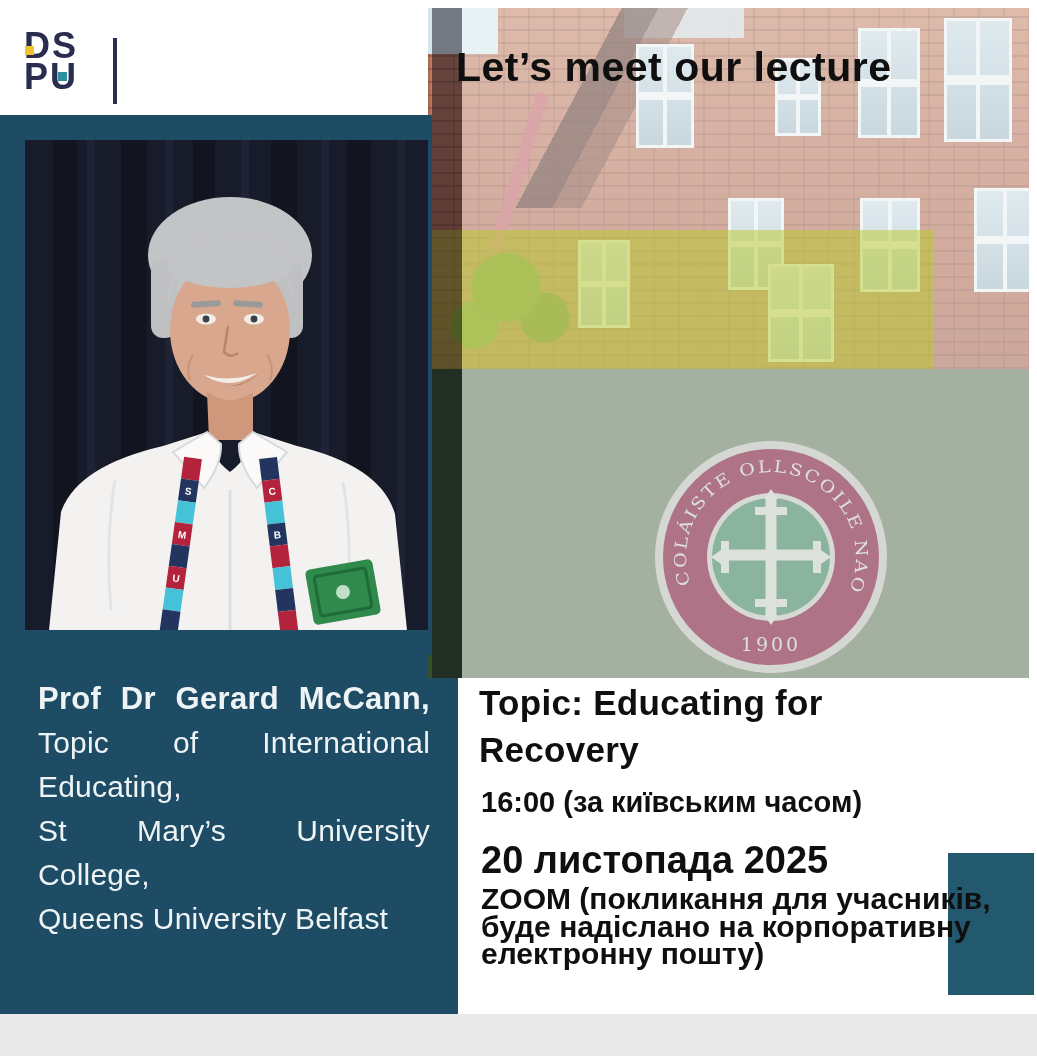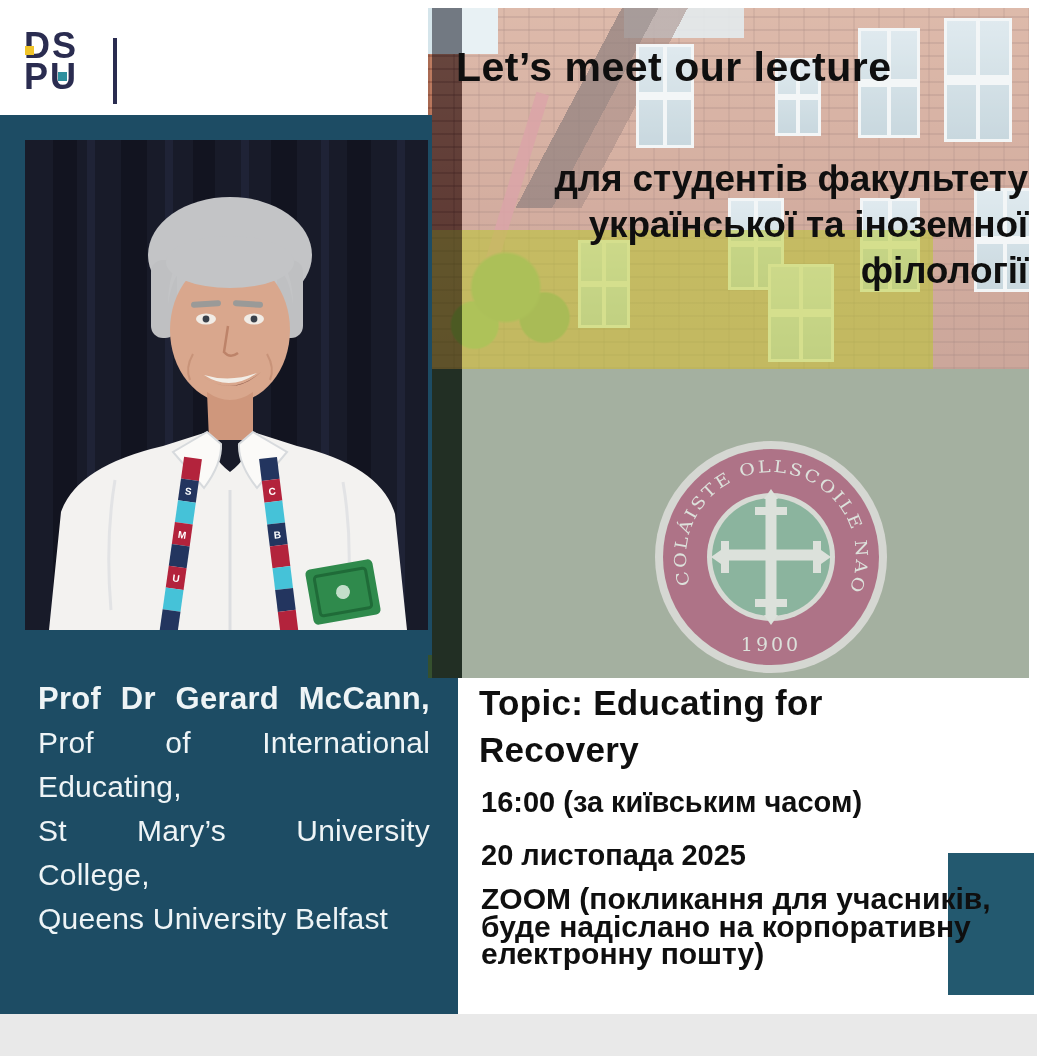--- a/index.html
+++ b/index.html
@@ -81,21 +81,21 @@
   .spk .j{white-space:normal;text-align:justify;text-align-last:justify;}
 
   
   .t{z-index:5;color:#0f0f0f;font-weight:700;}
   .title{left:456px;top:44px;font-size:41px;letter-spacing:.5px;}
   .aud{right:9px;top:156px;text-align:right;font-size:37px;line-height:46px;letter-spacing:-.2px;}
 
   
   .topic{left:479px;top:679px;font-size:35px;line-height:47px;letter-spacing:.3px;}
   .time{left:481px;top:786px;font-size:29px;}
-  .date{left:481px;top:839px;font-size:29px;}
+  .date{left:481px;top:839px;font-size:38px;}
   .zoomp{left:481px;top:885px;font-size:30px;line-height:27.5px;}
 
   .teal-rect{left:948px;top:853px;width:86px;height:142px;background:#23596f;z-index:2;}
 </style>
 </head>
 <body>
 
 <div class="page">
 
   <div class="abs logo">
@@ -230,33 +230,28 @@
         <rect x="-34" y="-28" width="68" height="56" rx="5" fill="#2f8a4c"></rect>
         <rect x="-26" y="-20" width="52" height="40" rx="3" fill="none" stroke="#1f6b38" stroke-width="3"></rect>
         <circle cx="0" cy="0" r="7" fill="#e8f2ea" opacity=".8"></circle>
       </g>
     </svg>
   </div>
 
   <div class="abs panel"></div>
   <div class="abs spk">
     <div class="nm j">Prof Dr Gerard McCann,</div>
-    <div class="rl j">Prof of International</div>
+    <div class="rl j">Topic of International</div>
     <div class="rl">Educating,</div>
     <div class="rl j">St Mary’s University</div>
     <div class="rl">College,</div>
     <div class="rl">Queens University Belfast</div>
   </div>
 
   <div class="abs t title">Let’s meet our lecture</div>
-  <div class="abs t aud">
-    <div>для студентів факультету</div>
-    <div>української та іноземної</div>
-    <div>філології</div>
-  </div>
 
   <div class="abs t topic">
     <div>Topic: Educating for</div>
     <div>Recovery</div>
   </div>
   <div class="abs t time">16:00 (за київським часом)</div>
   <div class="abs t date">20 листопада 2025</div>
   <div class="abs t zoomp">
     <div>ZOOM (покликання для учасників,</div>
     <div>буде надіслано на корпоративну</div>

